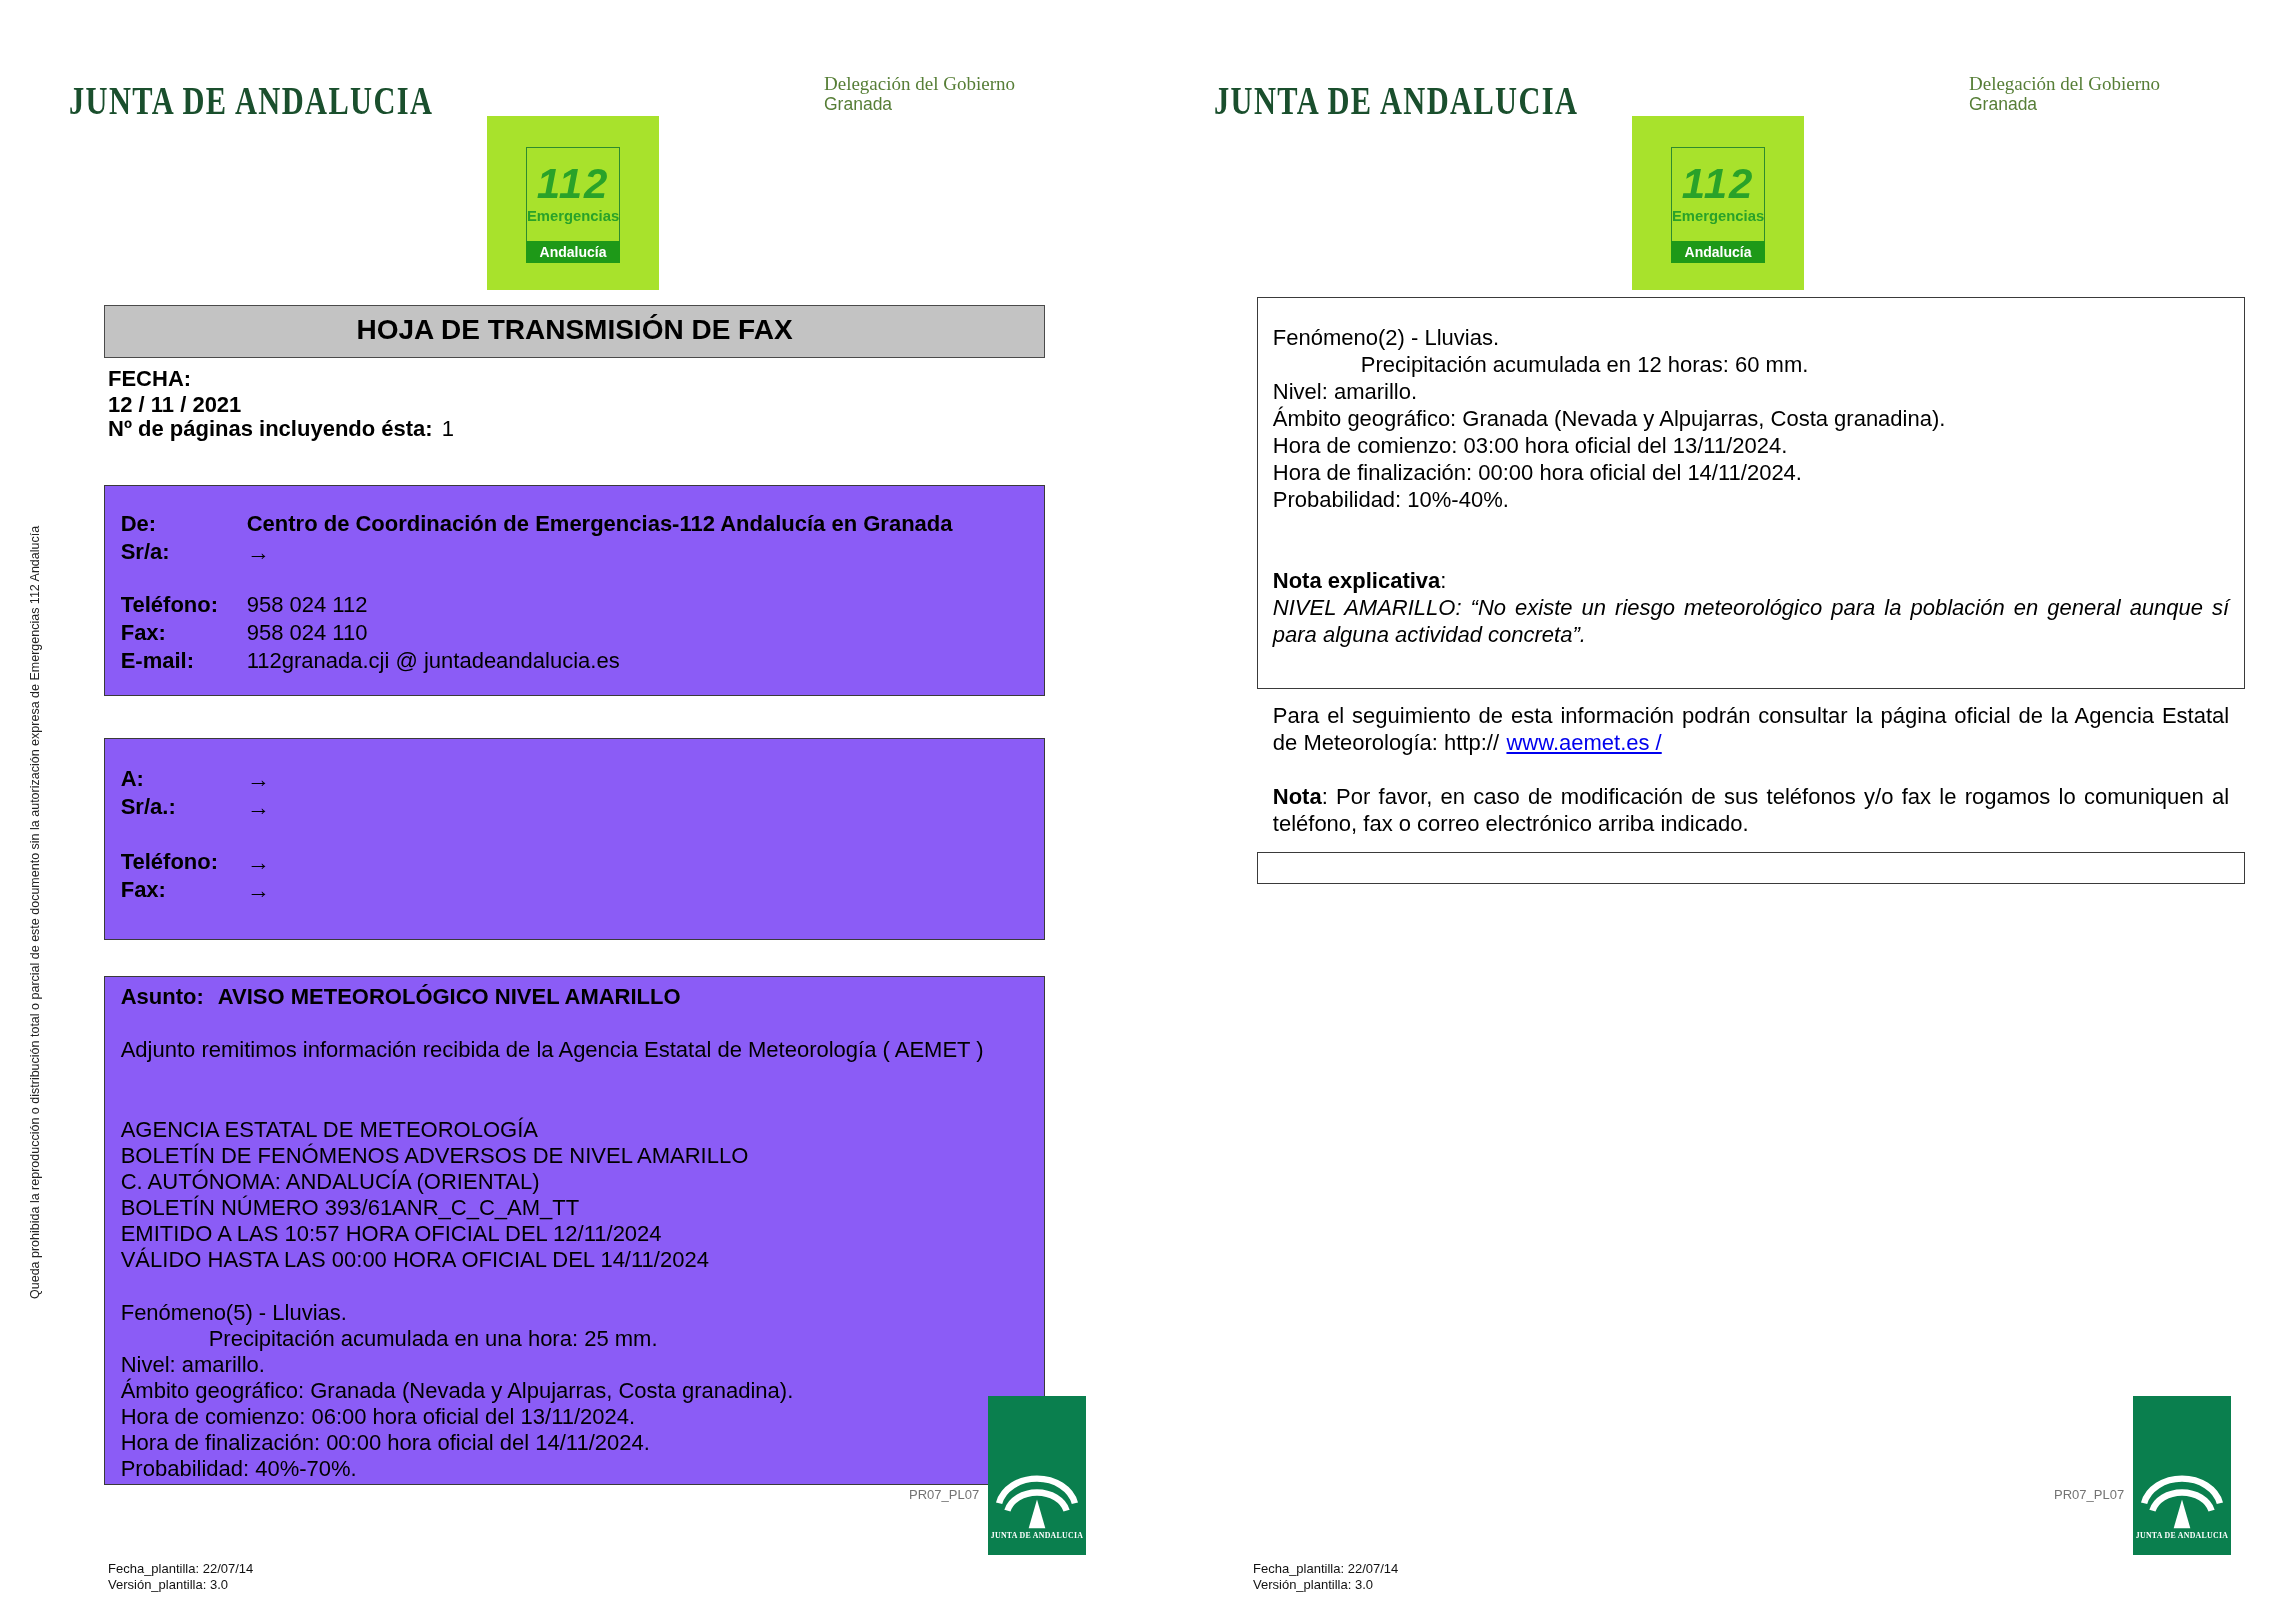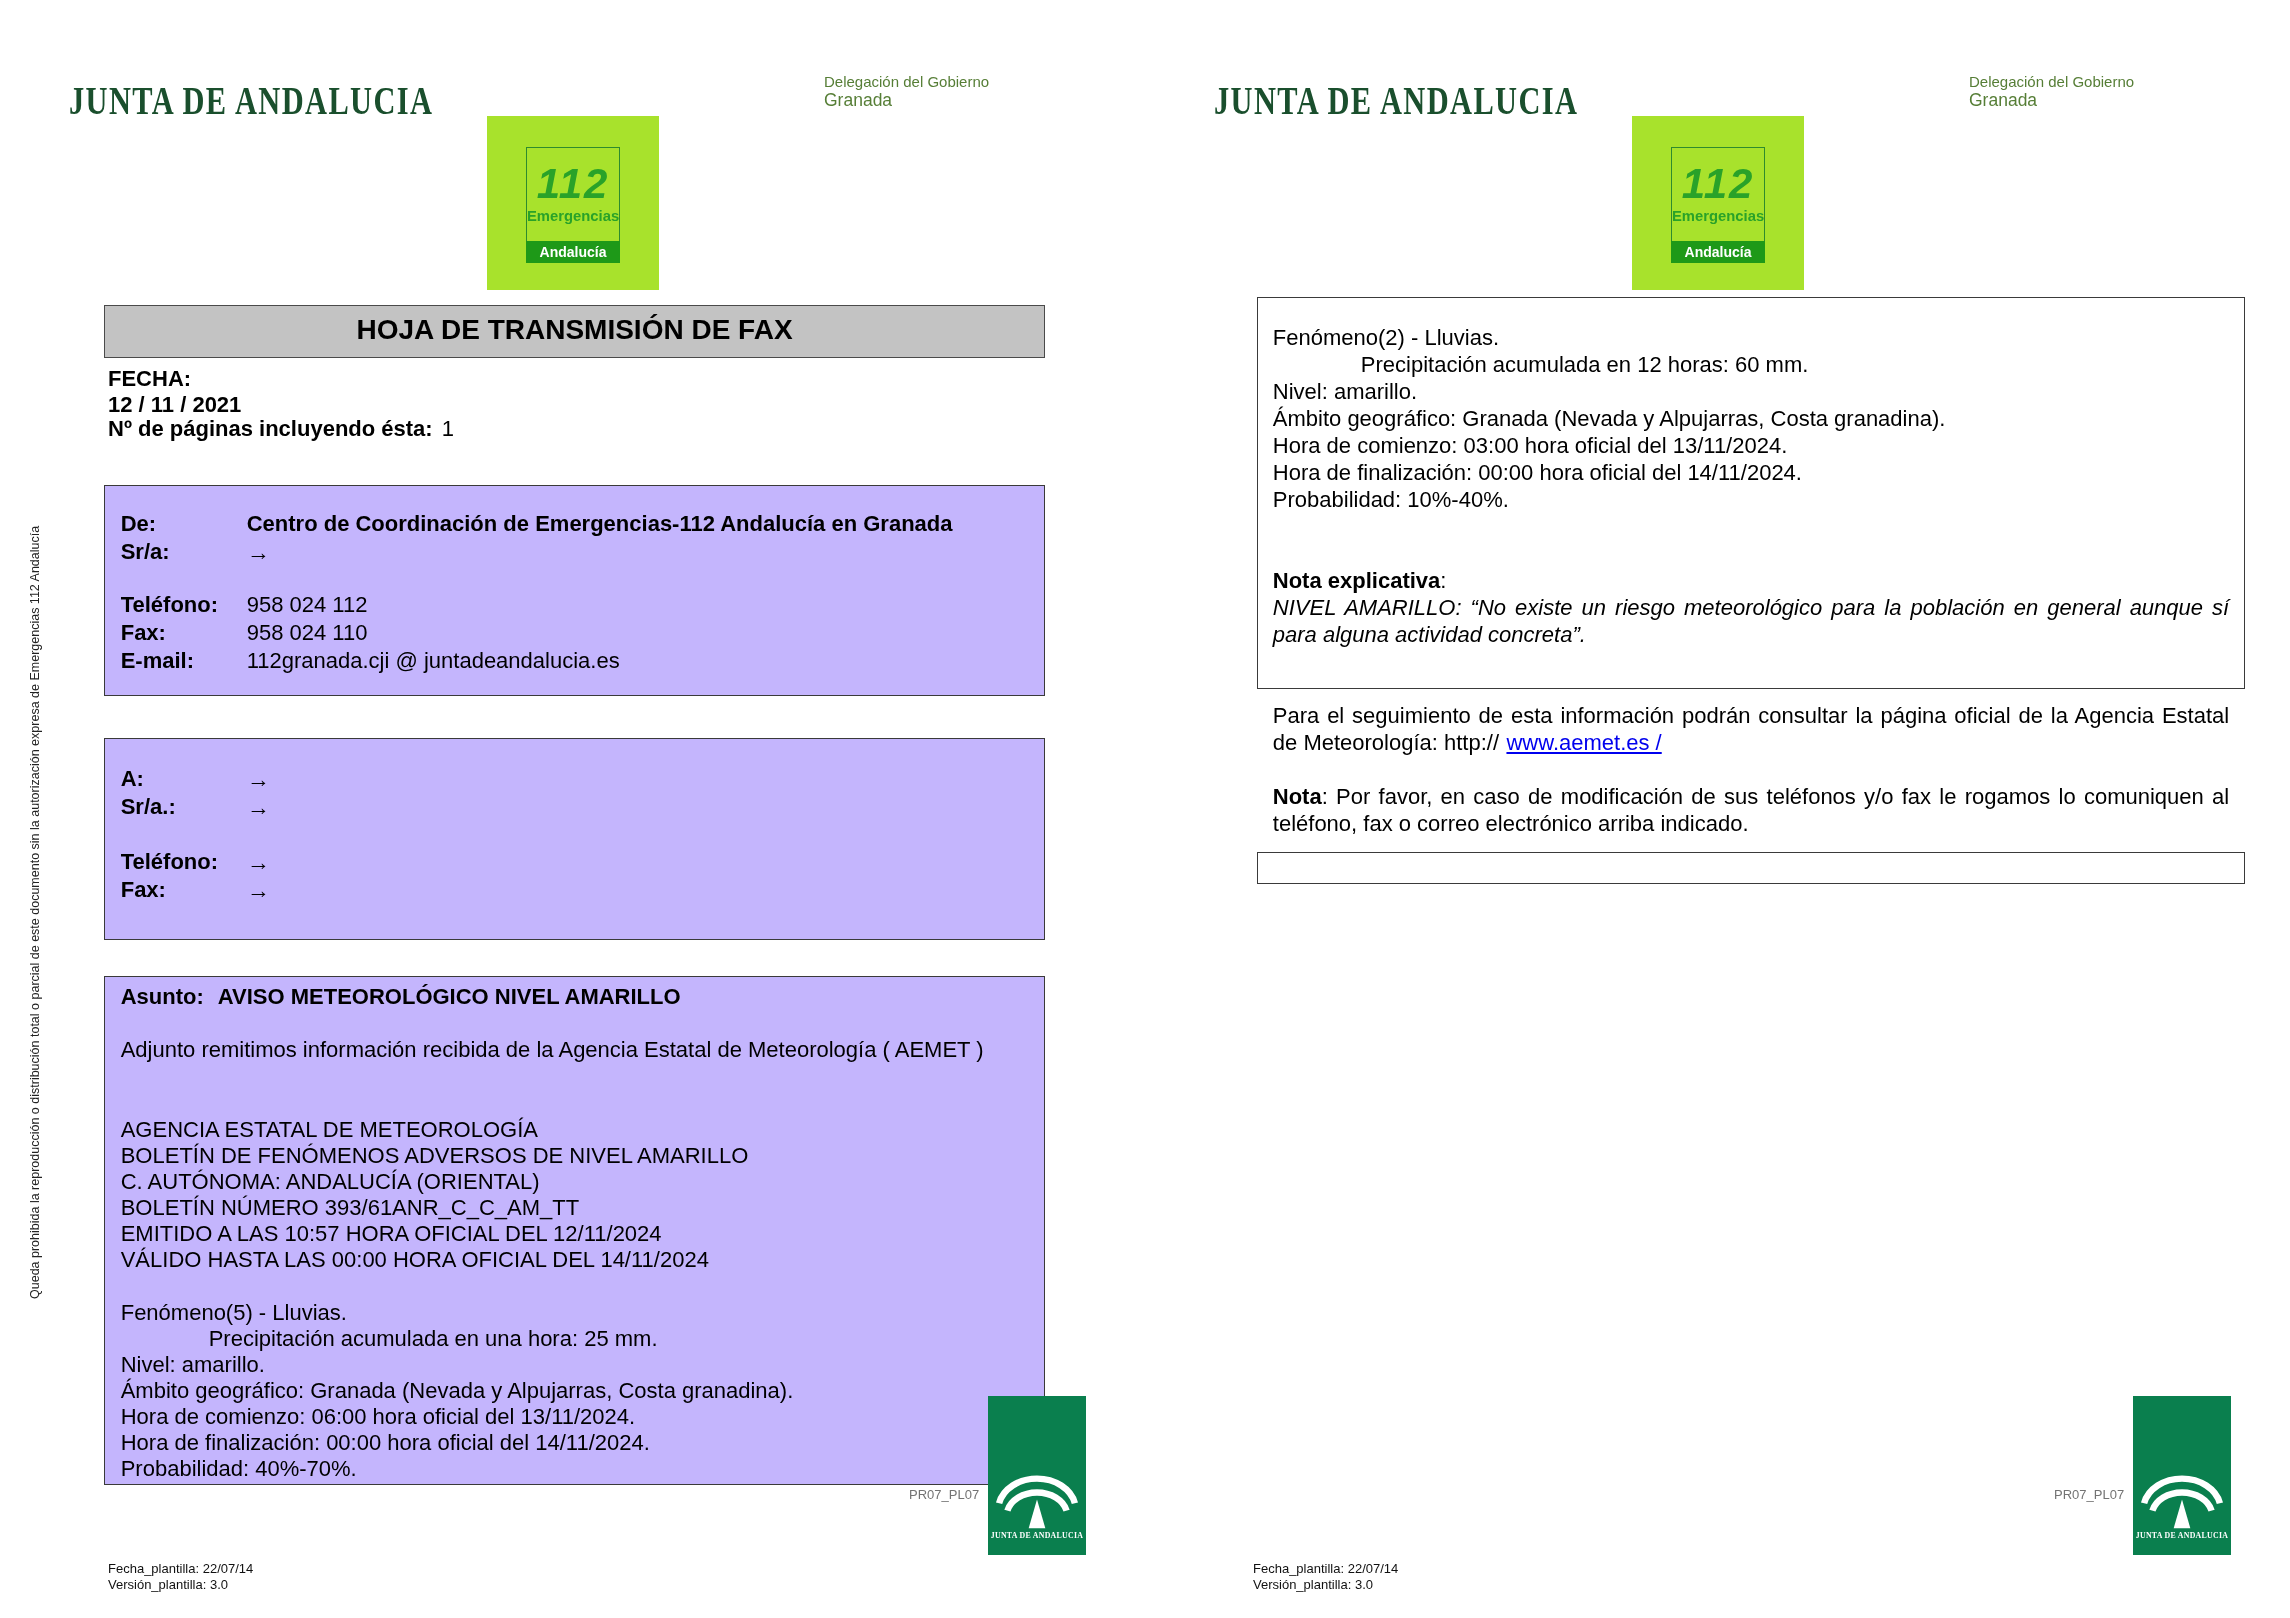--- a/index.html
+++ b/index.html
@@ -18,42 +18,42 @@
     font-size:39px;letter-spacing:1.8px;color:var(--header_green);
     transform:scaleX(0.78) scaleY(1.05);transform-origin:left top;white-space:nowrap;
   }
   .logo112{position:absolute;left:487px;top:116px;width:172px;height:174px;background:var(--chartreuse);}
   .logo112-inner{position:absolute;left:39px;top:31px;width:92px;height:114px;border:0.9px solid var(--inner_border_green);text-align:center;}
   .logo112-number{margin-top:14.8px;font-size:42px;line-height:1;font-weight:bold;font-style:italic;letter-spacing:1.8px;color:var(--logo_green);}
   .logo112-caption{margin-top:2.8px;font-size:14.8px;font-weight:bold;color:var(--logo_green);}
   .logo112-band{position:absolute;left:-0.9px;right:-0.9px;bottom:-0.9px;height:22px;background:var(--band_green);
     color:#fff;font-weight:bold;font-size:14px;line-height:22px;text-align:center;}
   .delegation{position:absolute;left:824px;top:74px;color:var(--delegation_green);line-height:1.1;}
-  .delegation-line1{font-size:15px;}
+  .delegation-line1{font-size:19px;font-family:Liberation Serif, serif;}
   .delegation-line2{font-size:17.5px;}
 
   
   .vnotice{
     position:absolute;left:28px;top:1299px;width:937px;
     transform:rotate(-90deg);transform-origin:0 0;
     font-size:12.5px;color:#222;white-space:nowrap;
   }
   .title-bar{
     position:absolute;left:104px;top:305px;width:941px;height:53px;box-sizing:border-box;
     background:var(--title_bar_gray);border:1.8px solid #4a4a4a;
     text-align:center;font-weight:bold;font-size:28px;line-height:48px;
   }
   .meta{position:absolute;left:108px;display:flex;font-size:22px;}
   .meta-date{top:366px;flex-direction:column;}
   .meta-date .mlabel{width:138px;font-weight:bold;}
   .meta-date .mval{font-weight:bold;}
   .meta-pages{top:416px;}
   .meta-pages .mlabel{font-weight:bold;margin-right:9.2px;}
 
-  .box{position:absolute;left:104px;width:941px;box-sizing:border-box;border:1.8px solid var(--border_dark);background:#c4b5fd;}
+  .box{position:absolute;left:104px;width:941px;box-sizing:border-box;border:1.8px solid var(--border_dark);background:#8b5cf6;}
   .de-box{top:485px;height:211px;padding:24px 14.8px 0 15.7px;}
   .a-box{top:738px;height:202px;padding:26px 14.8px 0 15.7px;}
   .frow{display:flex;line-height:28px;font-size:22px;}
   .flbl{width:126px;font-weight:bold;flex-shrink:0;}
   .bold{font-weight:bold;}
   .sp27{height:25px;}
   .sp29{height:27px;}
   .arrow{font-size:23px;}
 
   .asunto-box{top:976px;height:509px;padding:7.4px 14.8px 0 15.7px;font-size:22px;line-height:26px;}

